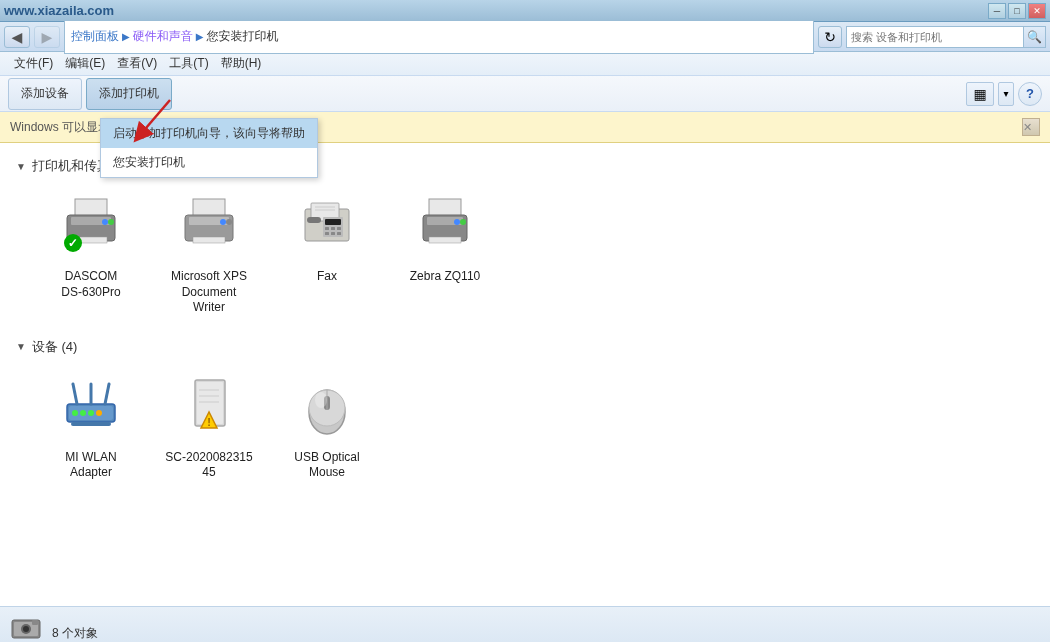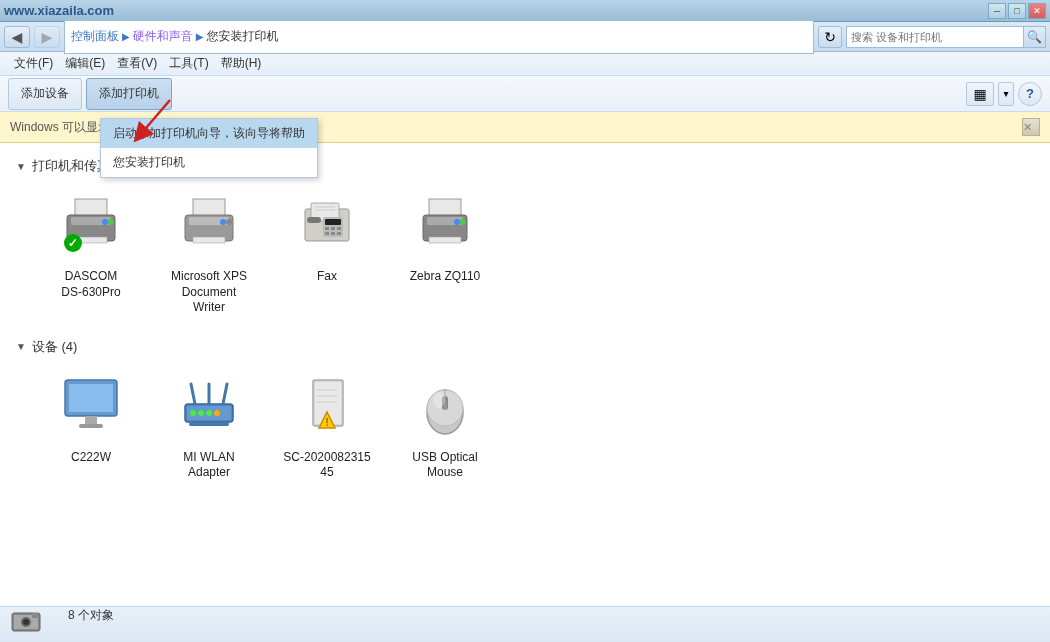--- a/index.html
+++ b/index.html
@@ -298,23 +298,23 @@
     
     .status-bar {
       position: absolute;
       bottom: 0;
       left: 0;
       right: 0;
       height: 36px;
       background: linear-gradient(to bottom, #e8f0f8, #dce8f4);
       border-top: 1px solid #c0d4e8;
       display: flex;
-      align-items: flex-start;
+      align-items: flex-end;
       padding: 0 10px;
-      gap: 26px;
+      gap: 10px;
     }
     .status-icon {
       width: 32px;
       height: 28px;
       display: flex;
       align-items: center;
       justify-content: center;
     }
     .status-text {
       font-size: 12px;
@@ -511,33 +511,20 @@
     </div>
   </div>
 
   <div class="section-header">
     <span class="section-triangle">▼</span>
     <span class="section-title">设备 (4)</span>
   </div>
 
   <div class="icon-grid">
 
-    <div class="device-icon">
-      <div class="icon-img">
-        <svg width="64" height="60" viewBox="0 0 64 60">
-
-          <rect x="6" y="4" width="52" height="36" rx="3" fill="#6699cc" stroke="#4477aa" stroke-width="1.5"></rect>
-          <rect x="10" y="8" width="44" height="28" fill="#88bbee"></rect>
-
-          <rect x="26" y="40" width="12" height="8" fill="#aaa"></rect>
-          <rect x="20" y="48" width="24" height="4" rx="2" fill="#999"></rect>
-        </svg>
-      </div>
-      <div class="icon-label">C222W</div>
-    </div>
 
     <div class="device-icon">
       <div class="icon-img">
         <svg width="64" height="60" viewBox="0 0 64 60">
 
           <rect x="8" y="28" width="48" height="18" rx="3" fill="#5588bb" stroke="#3366aa" stroke-width="1.5"></rect>
           <rect x="10" y="30" width="44" height="14" rx="2" fill="#6699cc"></rect>
 
           <line x1="18" y1="28" x2="14" y2="8" stroke="#4477aa" stroke-width="3" stroke-linecap="round"></line>
           <line x1="32" y1="28" x2="32" y2="8" stroke="#4477aa" stroke-width="3" stroke-linecap="round"></line>

